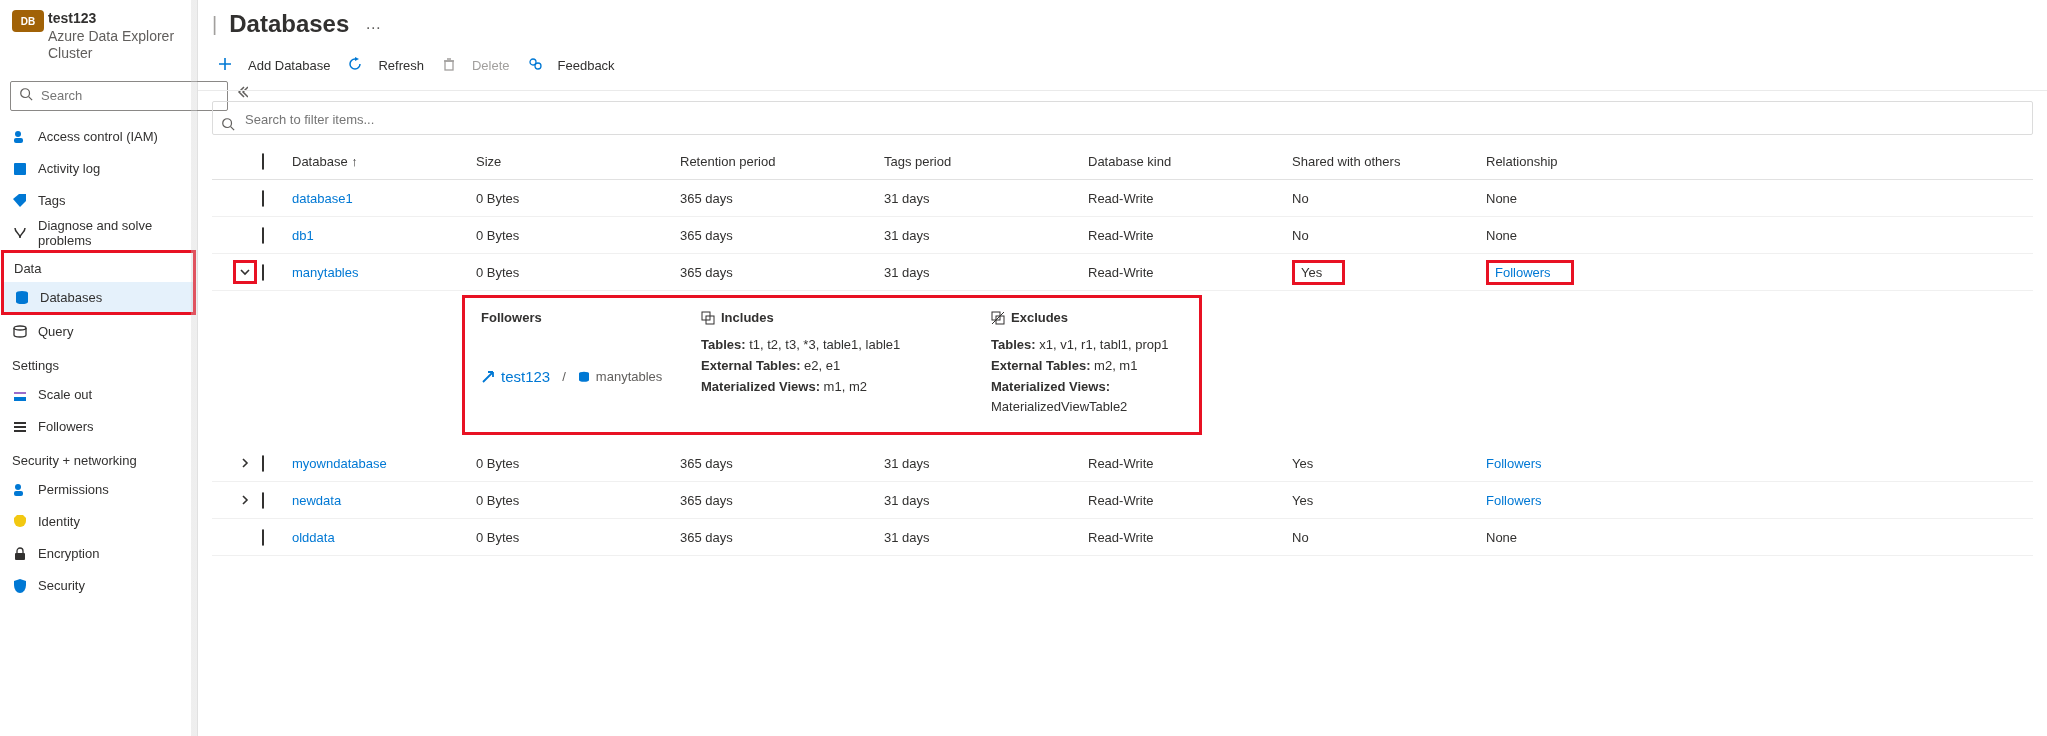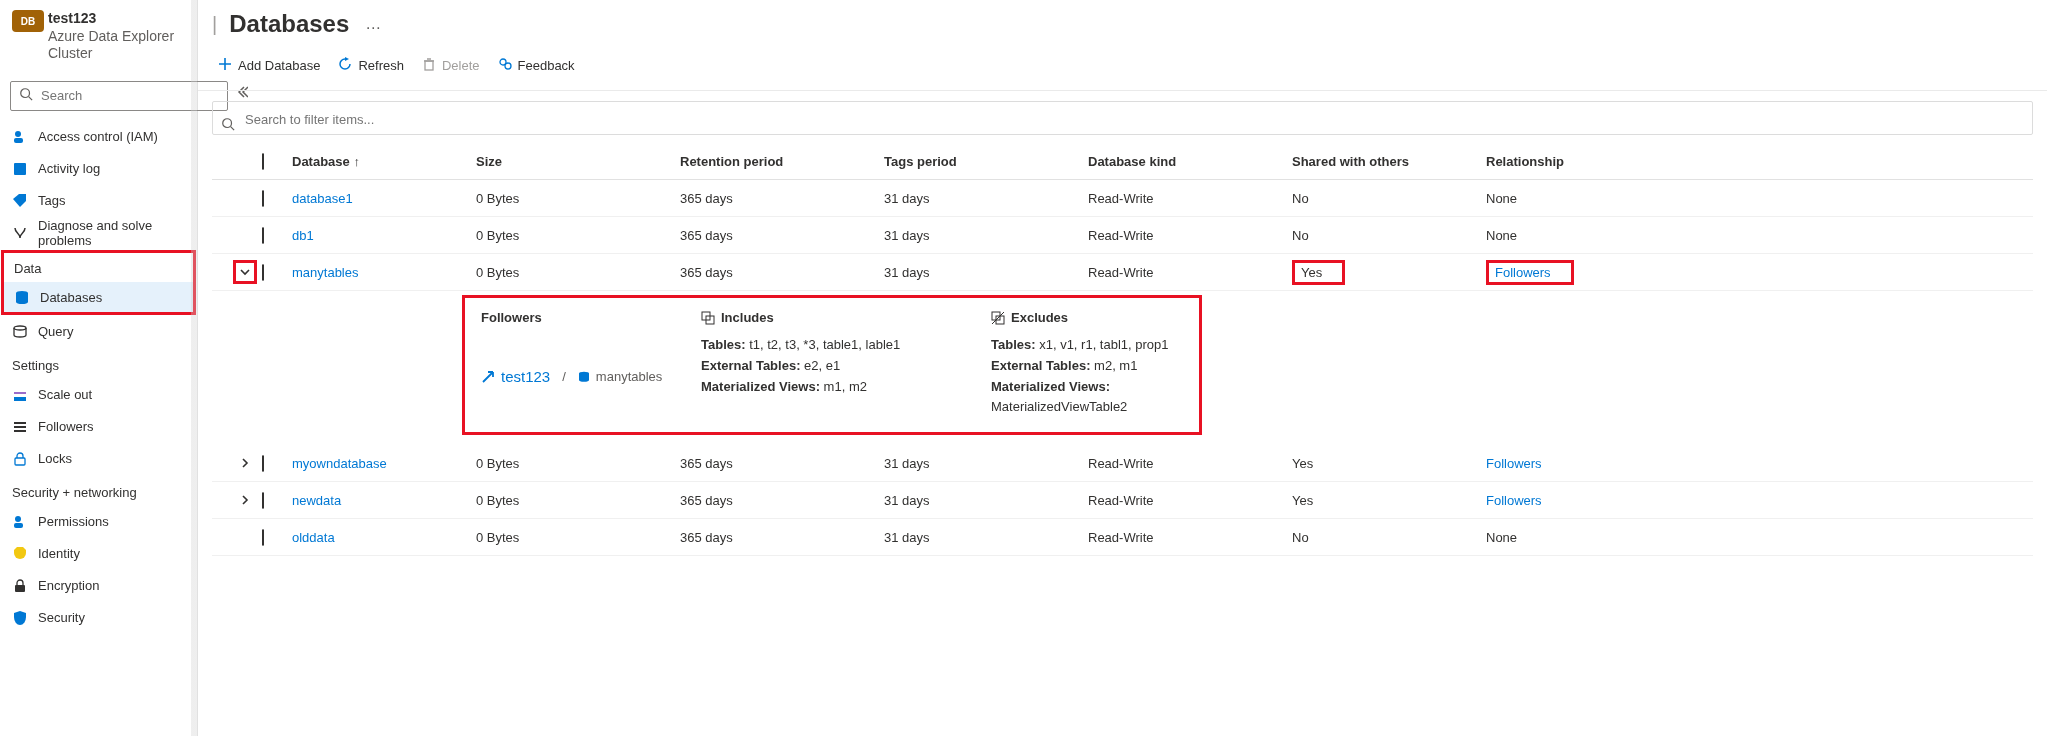--- a/index.html
+++ b/index.html
@@ -48,37 +48,37 @@
   .hl-red { outline: 3px solid #e81123; outline-offset: -2px; }
   .hl-red-box { border: 3px solid #e81123; box-sizing:border-box; }
 
   
   .main { flex:1; display:flex; flex-direction:column; position:relative; }
   .page-header { display:flex; align-items:center; gap:12px; padding: 10px 18px 12px 14px; }
   .page-header .divider { color:#a19f9d; font-weight:300; font-size:20px; }
   .page-header .title { font-size:24px; font-weight:600; }
   .page-header .dots { color:#605e5c; font-size:16px; padding-left:4px; }
   .toolbar { display:flex; align-items:center; gap:18px; padding: 0 14px 10px 20px; border-bottom:1px solid #eaeaea; }
-  .tool-btn { display:flex; align-items:center; gap:6px; height:30px; cursor:pointer; color:#323130; }
+  .tool-btn { display:flex; align-items:center; gap:16px; height:30px; cursor:pointer; color:#323130; }
   .tool-btn.disabled { color:#a19f9d; }
   .tool-btn .ic { color:#0078d4; }
   .tool-btn.disabled .ic { color:#a19f9d; }
   .filter-bar { margin: 10px 14px 8px 14px; border:1px solid #dcdcdc; border-radius:2px; display:flex; align-items:flex-end; padding: 0 8px; height:32px; gap:8px; }
   .filter-bar input { border:0; outline:0; font: inherit; flex:1; height:28px; }
   
   .grid { padding: 0 14px; }
   .grid-row {
     display:grid;
     grid-template-columns: 20px 22px 26px 180px 200px 200px 200px 200px 190px 190px;
     column-gap: 4px;
     align-items:center;
     min-height: 36px;
     border-bottom: 1px solid #f0f0f0;
   }
-  .grid-head { font-weight:700; color:#323130; border-bottom:1px solid #e1e1e1; }
+  .grid-head { font-weight:400; color:#323130; border-bottom:1px solid #e1e1e1; }
   .grid .link { color:#0078d4; cursor:pointer; }
   .chk { width:18px; height:18px; border:1px solid #323130; border-radius:50%; box-sizing:border-box; }
   .grid-head .chk { border-radius:4px; width:18px; height:18px; }
   .chk.sq { border-radius:4px; }
   .chev { width:18px; height:18px; display:flex; align-items:center; justify-content:center; cursor:pointer; color:#323130; }
   .chev-hl { outline:3px solid #e81123; }
   .cell-hl { display:inline-block; padding:2px 20px 2px 6px; }
   .followers-panel {
     margin: 4px 14px 10px 250px;
     width: 740px;
@@ -203,29 +203,20 @@
     </div>
     <div class="side-item">
       <span class="ic">
           <svg width="16" height="16" viewBox="0 0 16 16">
             <rect x="2" y="3" width="12" height="2" fill="#323130"></rect>
             <rect x="2" y="7" width="12" height="2" fill="#323130"></rect>
             <rect x="2" y="11" width="12" height="2" fill="#323130"></rect>
           </svg>
         </span>
       <span>Followers</span>
-    </div>
-    <div class="side-item">
-      <span class="ic">
-          <svg width="16" height="16" viewBox="0 0 16 16">
-            <rect x="3" y="7" width="10" height="7" rx="1" fill="none" stroke="#0078d4" stroke-width="1.3"></rect>
-            <path d="M5 7 V5 a3 3 0 0 1 6 0 V7" fill="none" stroke="#0078d4" stroke-width="1.3"></path>
-          </svg>
-        </span>
-      <span>Locks</span>
     </div>
 
     <div class="side-section-title">Security + networking</div>
     <div class="side-item">
       <span class="ic">
           <svg width="16" height="16" viewBox="0 0 16 16">
             <circle cx="6" cy="5" r="3" fill="#0078d4"></circle>
             <rect x="2" y="9" width="9" height="5" rx="2" fill="#0078d4"></rect>
           </svg>
         </span>

